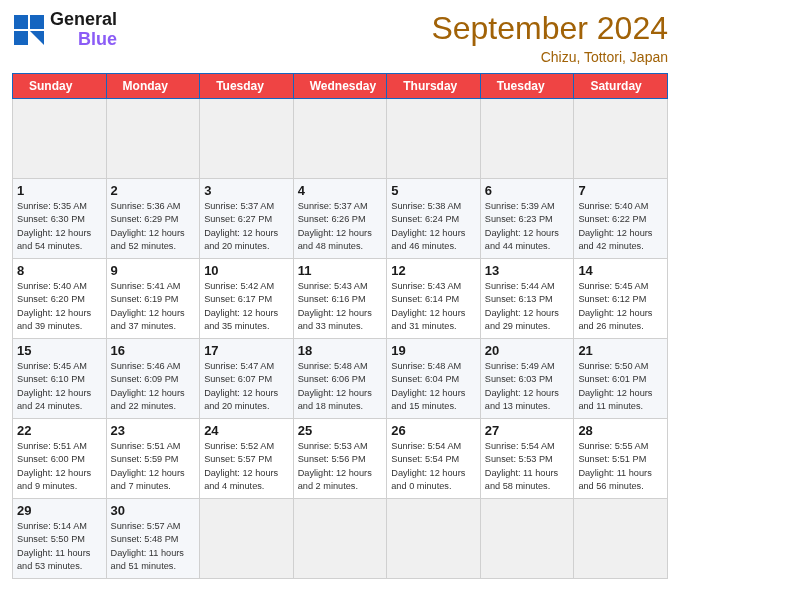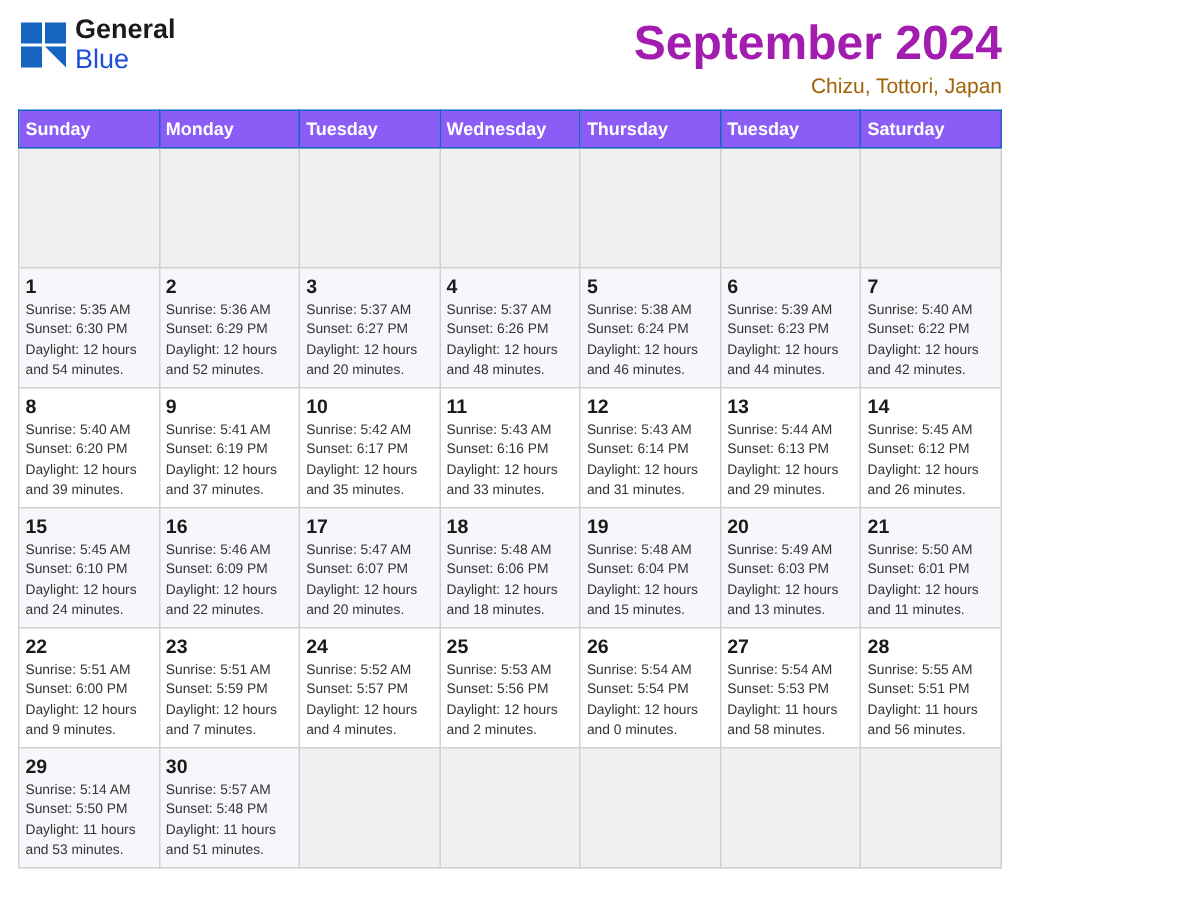--- a/index.html
+++ b/index.html
@@ -28,39 +28,39 @@
     .logo-row {
       display: flex;
       align-items: center;
       gap: 4px;
     }
     .title-block {
       text-align: right;
     }
     .month-title {
       font-size: 32px;
-      font-weight: bold;
-      color: #a21caf;
+      font-weight: normal;
+      color: #a16207;
     }
     .location {
       font-size: 14px;
       color: #a16207;
       margin-top: 2px;
     }
     table {
       width: 100%;
       border-collapse: collapse;
       table-layout: fixed;
     }
     thead tr th {
-      background-color: #8b5cf6;
+      background-color: #ef4444;
       color: #fff;
       font-size: 12px;
       font-weight: bold;
-      padding: 5px 4px;
+      padding: 5px 16px;
       text-align: left;
       border: 1px solid #1565c0;
     }
     tbody tr td {
       border: 1px solid #d0d0d0;
       vertical-align: top;
       padding: 4px 4px;
       font-size: 9.5px;
       color: #222;
       background: #fff;
@@ -93,21 +93,21 @@
     <div class="logo">
       <div class="logo-row">
         <svg width="34" height="34" viewBox="0 0 34 34">
           <rect x="2" y="2" width="14" height="14" fill="#1565c0"></rect>
           <rect x="18" y="2" width="14" height="14" fill="#1565c0"></rect>
           <rect x="2" y="18" width="14" height="14" fill="#1565c0"></rect>
           <polygon points="18,18 32,18 32,32" fill="#1565c0"></polygon>
         </svg>
         <div>
           <div style="font-size:18px;font-weight:bold;color:#1a1a1a;line-height:1.1;">General</div>
-          <div style="font-size:18px;font-weight:normal;color:#1d4ed8;line-height:1.1;">Blue</div>
+          <div style="font-size:18px;font-weight:bold;color:#8b5cf6;line-height:1.1;margin-left:28px;">Blue</div>
         </div>
       </div>
     </div>
     <div class="title-block">
       <div class="month-title">September 2024</div>
       <div class="location">Chizu, Tottori, Japan</div>
     </div>
   </div>
 
   <table>

